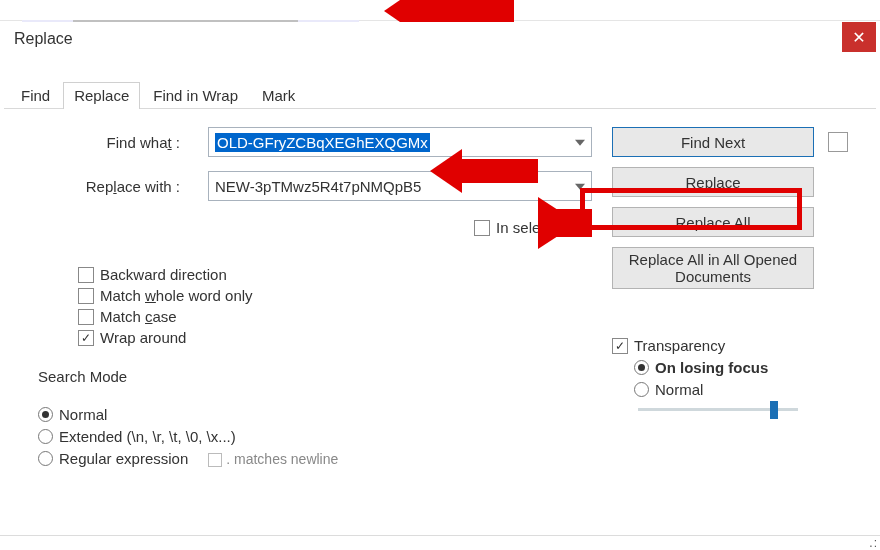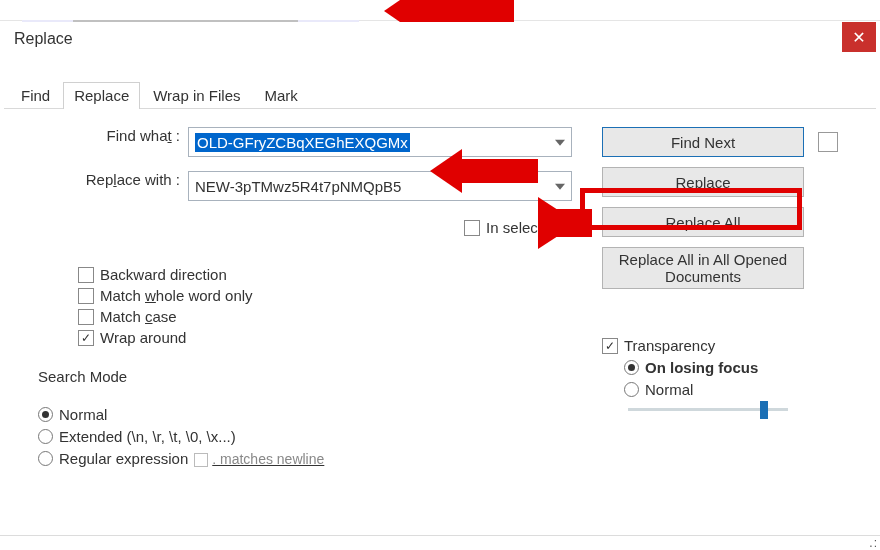--- a/index.html
+++ b/index.html
@@ -73,21 +73,21 @@
   }
   .tab.active {
     border-color:#d0d0d0;
     background:#fff;
   }
 
   .body-area {
     padding:18px 30px 10px 34px;
     position:relative;
   }
-  .row { display:flex; margin-bottom:14px; }
+  .row { display:flex; align-items:center; margin-bottom:14px;gap:20px; }
   .lbl { width:150px; text-align:right; padding-right:8px; font-size:15px; }
   .combo {
     height:30px;
     width:384px;
     border:1px solid #a8b2bd;
     background:#fff;
     display:flex; align-items:center;
     font-size:15px;
     position:relative;
     padding:0 26px 0 6px;
@@ -166,21 +166,21 @@
 <div class="dialog">
   <div class="titlebar">
     <span class="title">Replace</span>
     <div class="close-x">
         <span>✕</span>
       </div>
   </div>
   <div class="tabs">
     <div class="tab">Find</div>
     <div class="tab active">Replace</div>
-    <div class="tab">Wrap in Files</div>
+    <div class="tab">Find in Wrap</div>
     <div class="tab">Mark</div>
   </div>
 
   <div class="body-area">
     <div style="display:flex;">
 
       <div style="flex:1;">
         <div class="row">
           <div class="lbl"><span style="letter-spacing:0px;">F</span>ind wha<span class="under">t</span> :</div>
           <div class="combo selected">
@@ -228,21 +228,21 @@
                 <span class="radiodot checked"></span>
                 <span>Normal</span>
               </label>
             <label class="radio">
                 <span class="radiodot"></span>
                 <span>Extended (\n, \r, \t, \0, \x...)</span>
               </label>
             <label class="radio">
                 <span class="radiodot"></span>
                 <span>Regular expression</span>
-              <span style="margin-left:0;text-decoration:underline;"><span class="minicheck"></span><span class="dots">. matches newline</span></span>
+              <span style="margin-left:14px;"><span class="minicheck"></span><span class="dots">. matches newline</span></span>
             </label>
           </div>
         </div>
       </div>
 
       <div class="btn-col" style="width:244px;">
         <div style="display:flex;align-items:center;">
           <div class="btn primary">
               <span>Find Next</span>
             </div>

